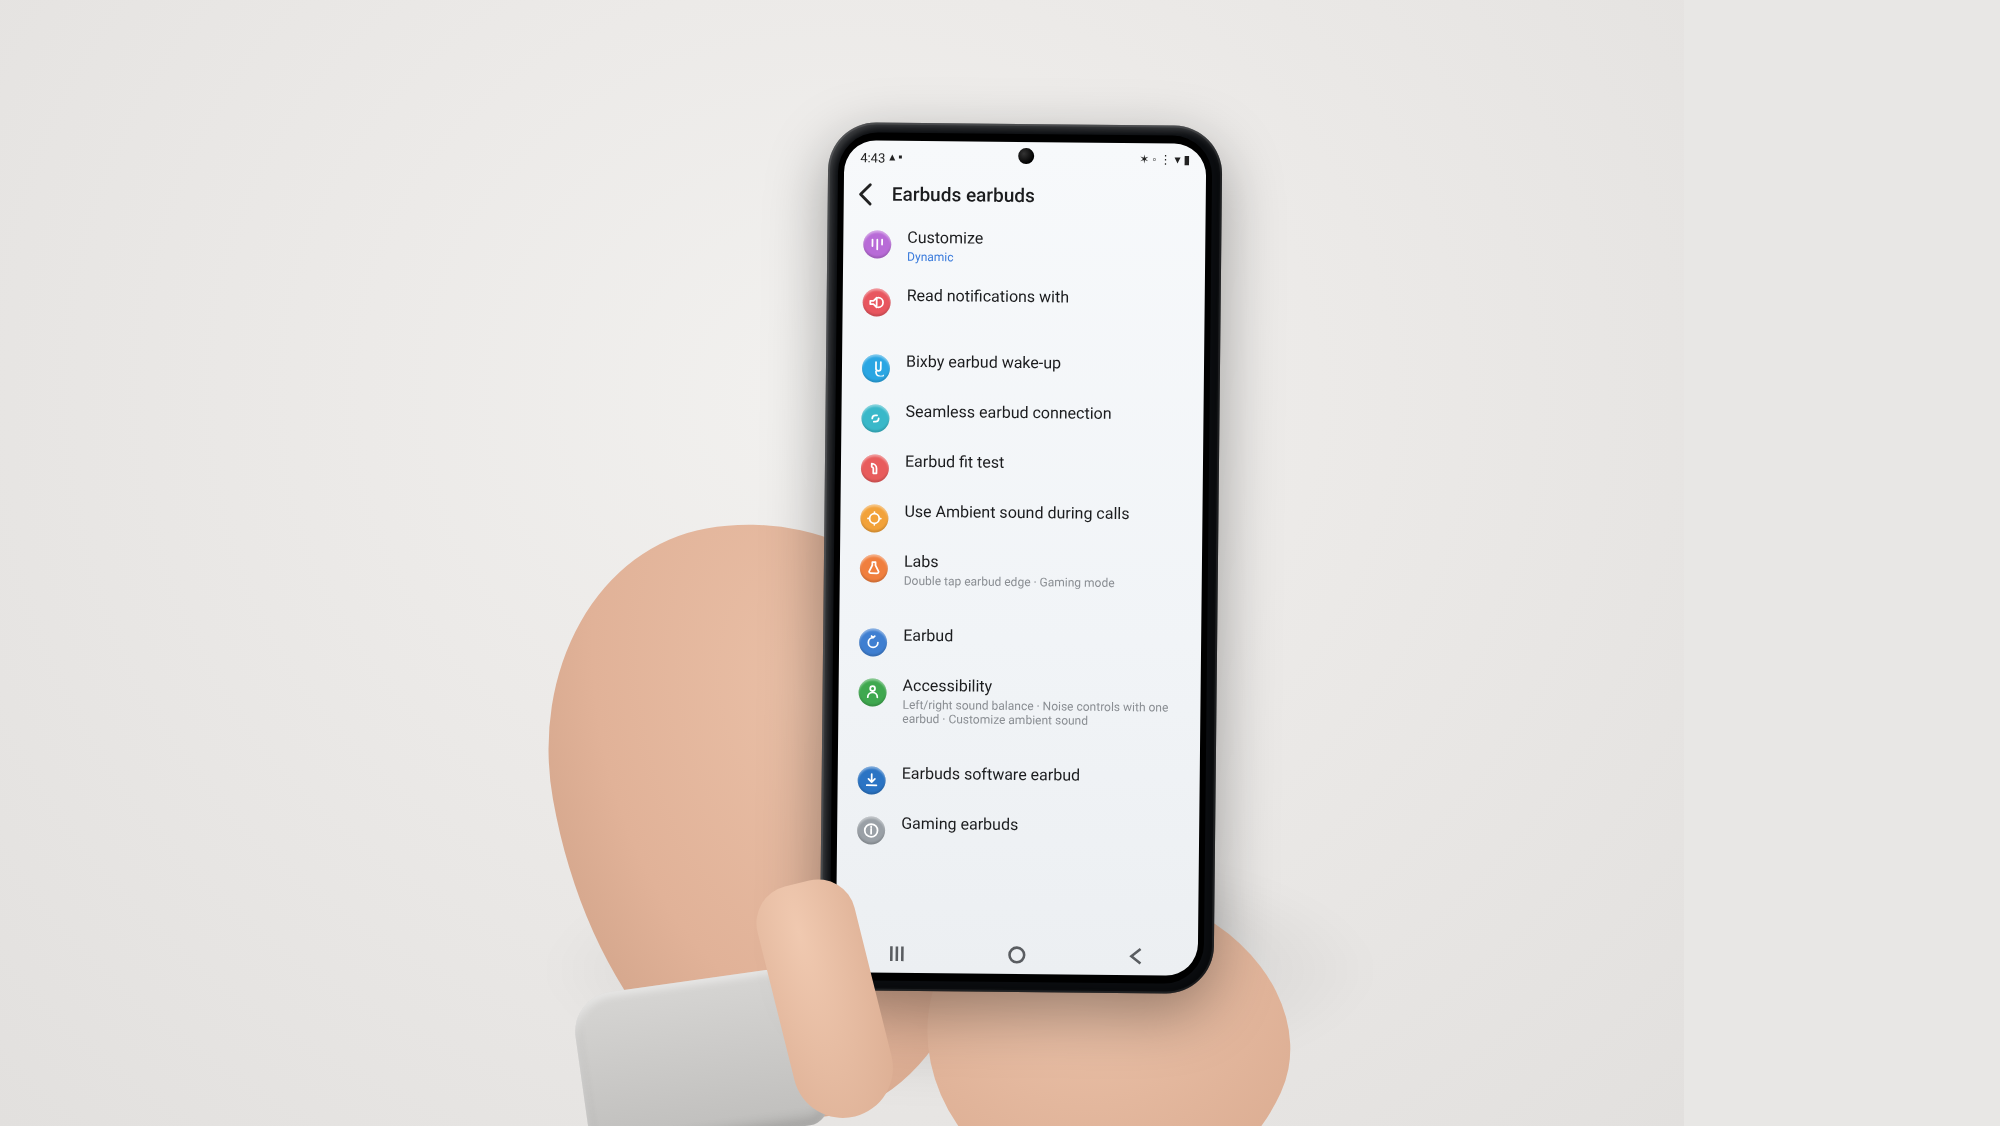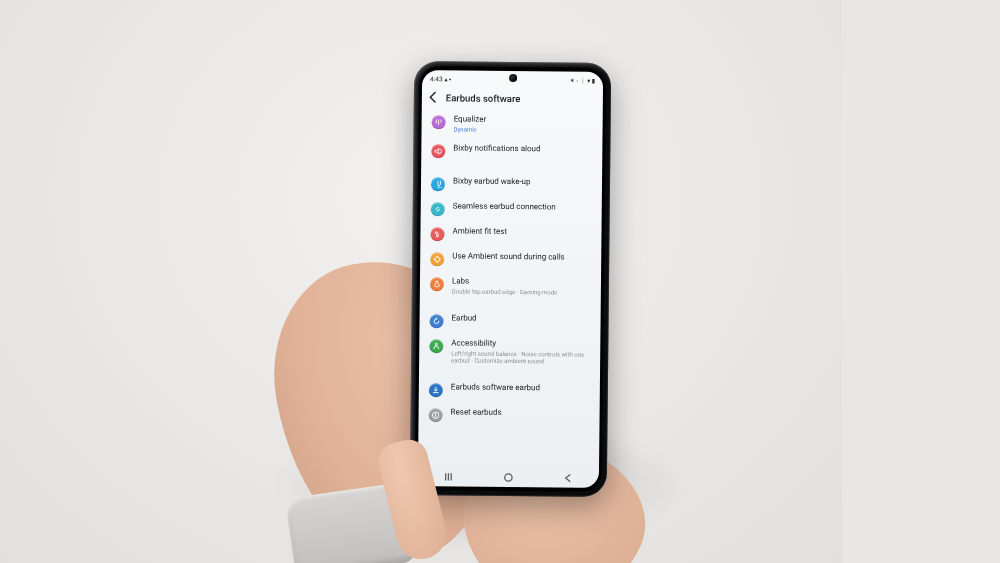--- a/index.html
+++ b/index.html
@@ -208,43 +208,43 @@
           <span class="ico">✶ ◦ ⋮ ▾ ▮</span>
         </div>
       </div>
 
       <div class="header">
         <div class="back">
           <svg viewBox="0 0 10 10">
               <path d="M6 1L2 5l4 4" stroke="#222" stroke-width="1.2" fill="none" stroke-linecap="round" stroke-linejoin="round"></path>
             </svg>
         </div>
-        <div class="title">Earbuds software</div>
+        <div class="title">Earbuds earbuds</div>
       </div>
 
       <div class="list" id="list">
           <div class="item">
             <div class="badge" style="background: rgb(184, 107, 215);">
               <svg viewBox="0 0 10 10">
                 <path d="M2 6v-4M5 8v-6M8 5v-3" stroke="#fff" stroke-width="1.1" fill="none" stroke-linecap="round" stroke-linejoin="round"></path>
               </svg>
             </div>
             <div class="text">
-              <div class="label">Equalizer</div>
+              <div class="label">Customize</div>
               <div class="sub accent">Dynamic</div>
             </div>
           </div>
           <div class="item">
             <div class="badge" style="background: rgb(232, 86, 95);">
               <svg viewBox="0 0 10 10">
                 <path d="M1 4h2l2-2v6l-2-2H1zM6 2a3 3 0 010 6" stroke="#fff" stroke-width="1.1" fill="none" stroke-linecap="round" stroke-linejoin="round"></path>
               </svg>
             </div>
             <div class="text">
-              <div class="label">Bixby notifications aloud</div>
+              <div class="label">Read notifications with</div>
             </div>
           </div>
           <div class="gap"></div>
           <div class="item">
             <div class="badge" style="background: rgb(42, 166, 227);">
               <svg viewBox="0 0 10 10">
                 <path d="M5 1v4a1.5 1.5 0 003 0V1M5 7a3 3 0 006 0" stroke="#fff" stroke-width="1.1" fill="none" stroke-linecap="round" stroke-linejoin="round"></path>
               </svg>
             </div>
             <div class="text">
@@ -261,21 +261,21 @@
               <div class="label">Seamless earbud connection</div>
             </div>
           </div>
           <div class="item">
             <div class="badge" style="background: rgb(232, 92, 92);">
               <svg viewBox="0 0 10 10">
                 <path d="M3 2a3 3 0 013 3v3H4V5a1 1 0 00-1-1z" stroke="#fff" stroke-width="1.1" fill="none" stroke-linecap="round" stroke-linejoin="round"></path>
               </svg>
             </div>
             <div class="text">
-              <div class="label">Ambient fit test</div>
+              <div class="label">Earbud fit test</div>
             </div>
           </div>
           <div class="item">
             <div class="badge" style="background: rgb(242, 162, 58);">
               <svg viewBox="0 0 10 10">
                 <path d="M5 5m-3 0a3 3 0 106 0 3 3 0 10-6 0M1 5h1M8 5h1M5 1v1M5 8v1" stroke="#fff" stroke-width="1.1" fill="none" stroke-linecap="round" stroke-linejoin="round"></path>
               </svg>
             </div>
             <div class="text">
               <div class="label">Use Ambient sound during calls</div>
@@ -325,21 +325,21 @@
               <div class="label">Earbuds software earbud</div>
             </div>
           </div>
           <div class="item">
             <div class="badge" style="background: rgb(154, 160, 166);">
               <svg viewBox="0 0 10 10">
                 <path d="M5 5m-4 0a4 4 0 108 0 4 4 0 10-8 0M5 4v3M5 2.5v.5" stroke="#fff" stroke-width="1.1" fill="none" stroke-linecap="round" stroke-linejoin="round"></path>
               </svg>
             </div>
             <div class="text">
-              <div class="label">Reset earbuds</div>
+              <div class="label">Gaming earbuds</div>
             </div>
           </div>
         </div>
 
       <div class="navbar">
         <div class="nav-btn">
           <svg viewBox="0 0 12 12">
               <path d="M3 2v8M6 2v8M9 2v8"></path>
             </svg>
         </div>

